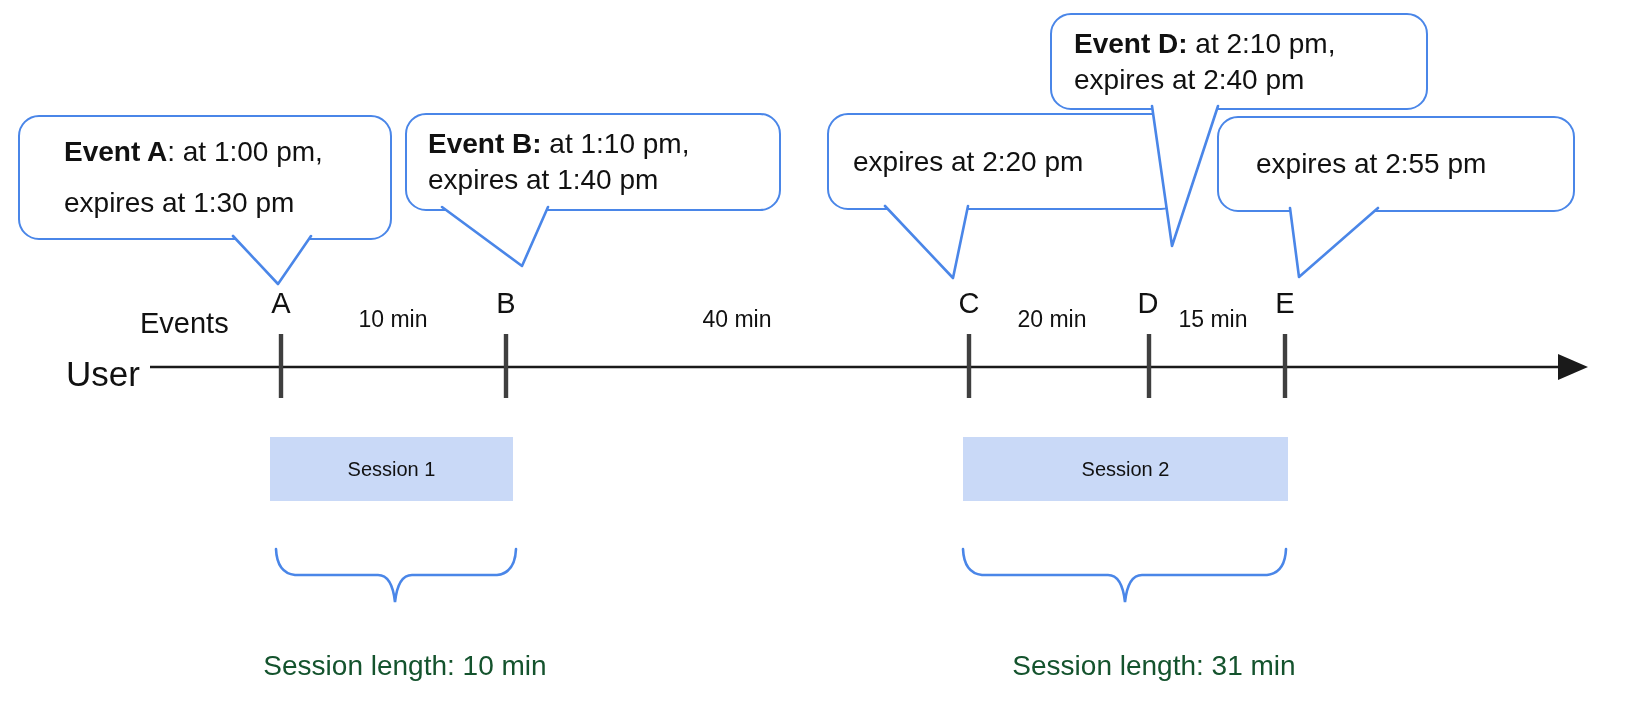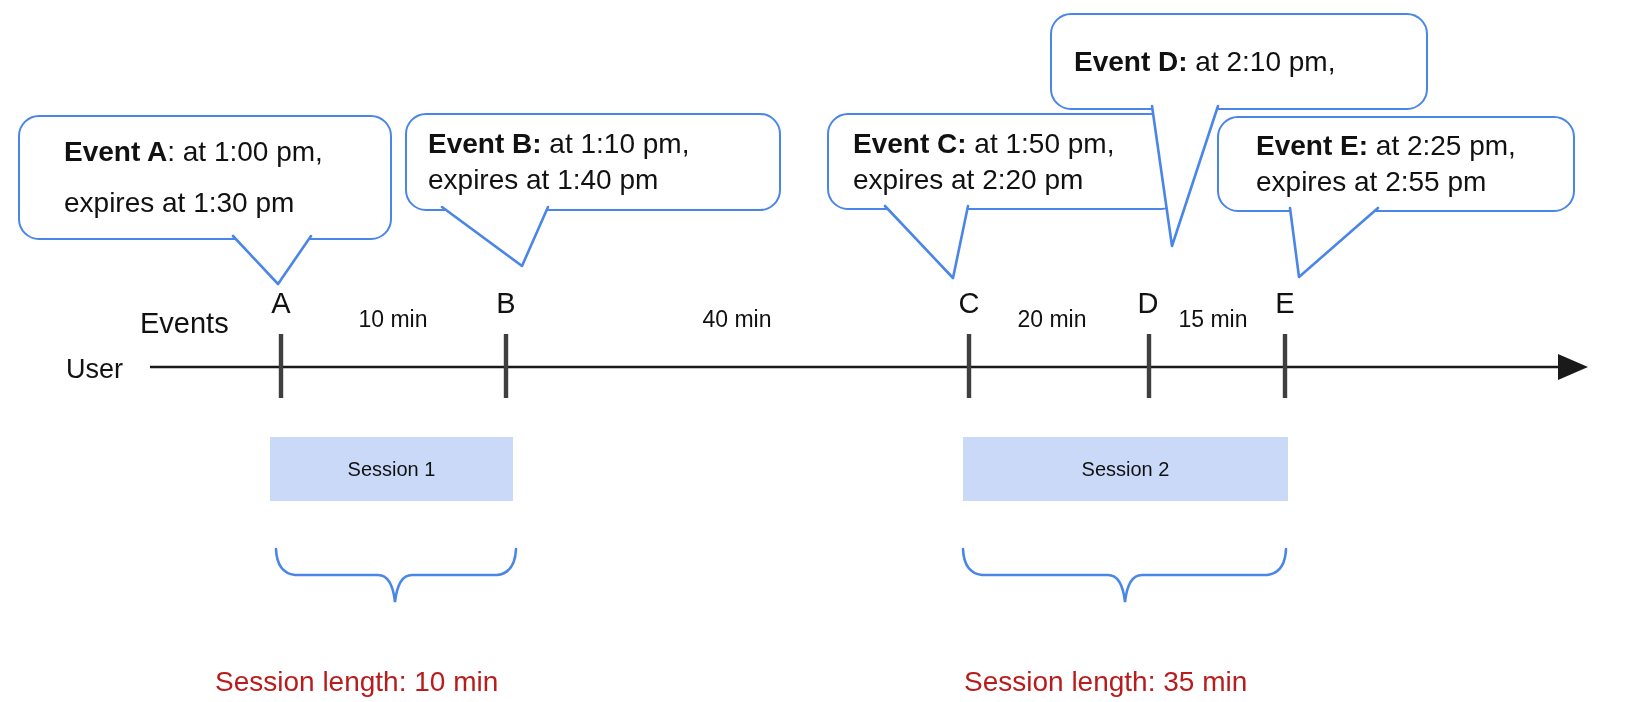--- a/index.html
+++ b/index.html
@@ -34,37 +34,37 @@
     white-space:nowrap;
   }
   .bubble .b{font-weight:bold;}
   .bubble-a{left:18px;top:115px;width:374px;height:125px;padding-left:44px;gap:15px;}
   .bubble-b{left:405px;top:113px;width:376px;height:98px;padding-left:21px;}
   .bubble-c{left:827px;top:113px;width:355px;height:97px;padding-left:24px;}
   .bubble-d{left:1050px;top:13px;width:378px;height:97px;padding-left:22px;}
   .bubble-e{left:1217px;top:116px;width:358px;height:96px;padding-left:37px;}
 
   .axis-caption{position:absolute;z-index:2;left:140px;top:292px;font-size:29px;margin-top:15px;}
-  .user-label{position:absolute;z-index:2;left:66px;top:354px;font-size:27px;}
+  .user-label{position:absolute;z-index:2;left:66px;top:354px;font-size:35px;}
   .tick-label{position:absolute;z-index:2;top:287px;font-size:29px;transform:translateX(-50%);}
   .gap-label{position:absolute;z-index:2;top:306px;font-size:23px;transform:translateX(-50%);white-space:nowrap;}
 
   .session-box{
     position:absolute;z-index:2;top:437px;height:64px;
     background:var(--session-fill);
     display:flex;align-items:center;justify-content:center;
     font-size:20px;color:var(--text);
   }
   .session-1{left:270px;width:243px;}
   .session-2{left:963px;width:325px;text-align:center;}
 
   .length-label{
-    position:absolute;z-index:2;top:666px;width:380px;
-    font-size:28px;transform:translateX(-50%);
-    color:#b91c1c;white-space:nowrap;
+    position:absolute;z-index:2;top:650px;width:380px;
+    font-size:28px;text-align:center;transform:translateX(-50%);
+    color:#14532d;white-space:nowrap;
   }
   .length-1{left:405px;}
   .length-2{left:1154px;}
 
   .tl-line{stroke:var(--line);stroke-width:2.4;}
   .arrowhead{fill:var(--line);}
   .tick{fill:var(--tick);}
   .brace{fill:none;stroke:var(--accent-blue);stroke-width:2.6;stroke-linecap:round;}
   .tail{fill:#ffffff;stroke:var(--accent-blue);stroke-width:2.6;stroke-linejoin:round;stroke-linecap:round;}
 </style>
@@ -91,30 +91,29 @@
     <div><span class="b">Event A</span><span>: at 1:00 pm,</span></div>
     <div>expires at 1:30 pm</div>
   </div>
 
   <div class="bubble bubble-b">
     <div><span class="b">Event B:</span><span> at 1:10 pm,</span></div>
     <div>expires at 1:40 pm</div>
   </div>
 
   <div class="bubble bubble-c">
-    <div><span class="b">Event C:</span><span> at 1:50 pm,</span></div>
     <div>expires at 2:20 pm</div>
   </div>
 
   <div class="bubble bubble-d">
     <div><span class="b">Event D:</span><span> at 2:10 pm,</span></div>
+    <div>expires at 2:40 pm</div>
   </div>
 
   <div class="bubble bubble-e">
-    <div><span class="b">Event E:</span><span> at 2:25 pm,</span></div>
     <div>expires at 2:55 pm</div>
   </div>
 
   <svg class="layer fg" width="1634" height="702" viewBox="0 0 1634 702">
     <path class="tail" d="M 233,236 L 278,284 L 311,236"></path>
     <path class="tail" d="M 442,207 L 522,266 L 548,207"></path>
     <path class="tail" d="M 885,206 L 953,278 L 968,206"></path>
     <path class="tail" d="M 1152,106 L 1172,246 L 1218,106"></path>
     <path class="tail" d="M 1290,208 L 1299,277 L 1378,208"></path>
   </svg>
@@ -134,15 +133,15 @@
   <span class="gap-label" style="left:1213px">15 min</span>
 
   <div class="session-box session-1">
     <span>Session 1</span>
   </div>
   <div class="session-box session-2">
     <span>Session 2</span>
   </div>
 
   <div class="length-label length-1">Session length: 10 min</div>
-  <div class="length-label length-2">Session length: 35 min</div>
+  <div class="length-label length-2">Session length: 31 min</div>
 
 </div>
 
 </body></html>

